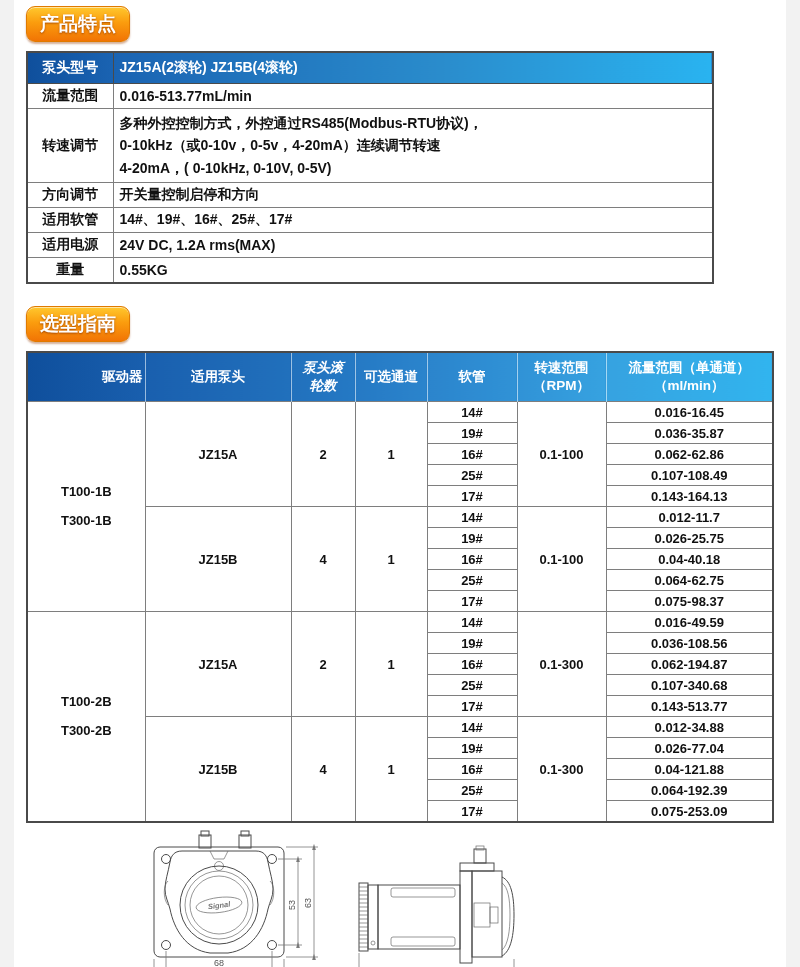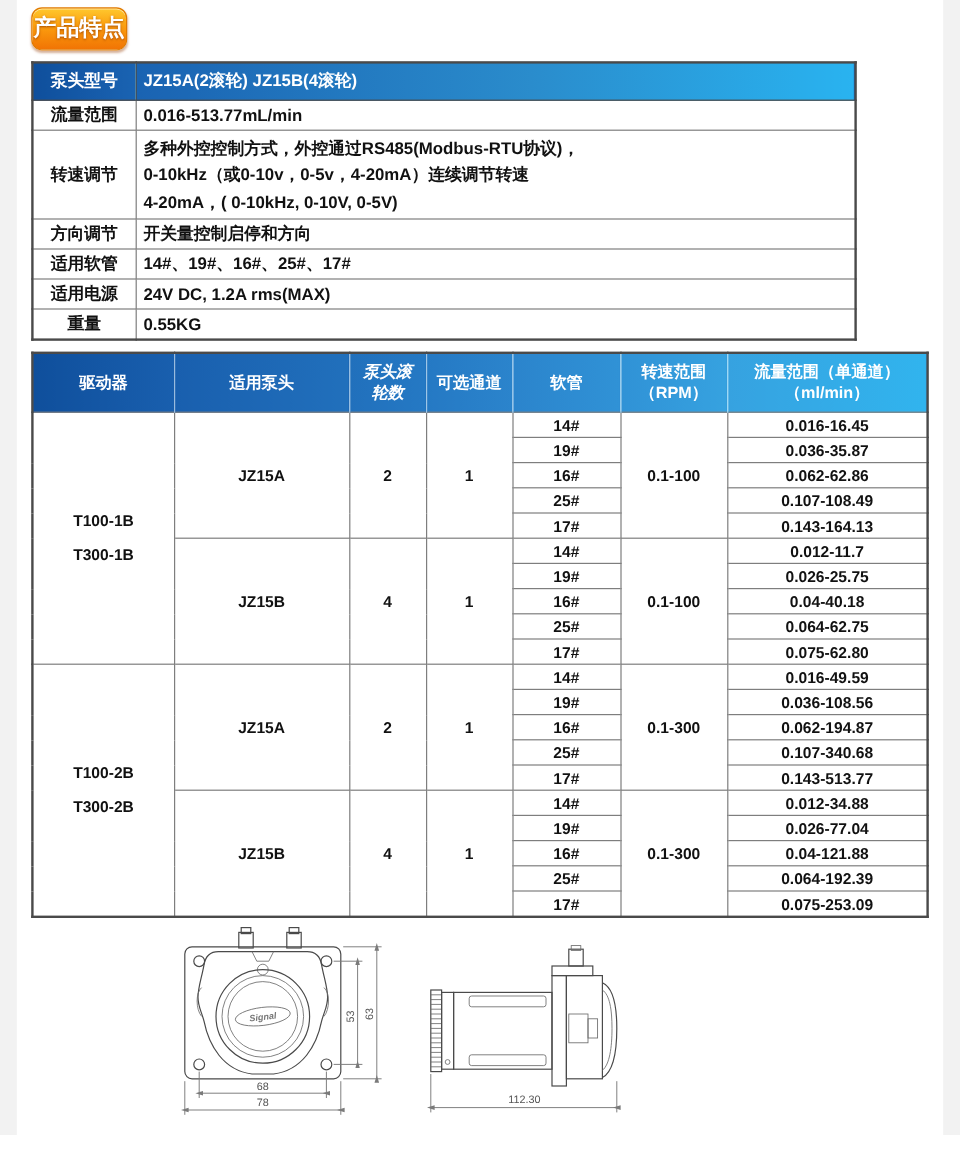--- a/index.html
+++ b/index.html
@@ -2,21 +2,21 @@
 <html><head>
 <meta charset="utf-8">
 <style>
   html,body{margin:0;padding:0;background:#ffffff;}
   body{width:800px;font-family:"Liberation Sans","DejaVu Sans",sans-serif;color:#111;}
   .page{width:800px;box-sizing:border-box;padding:6px 26px 10px;position:relative;}
   .edge{position:absolute;top:0;bottom:0;width:14px;background:#f2f2f2;}
   .edge.left{left:0;} .edge.right{right:0;}
 
   .badge{display:inline-block;color:#fff;font-weight:700;font-size:19px;line-height:1;
-    padding:7px 1px 8px;border-radius:9px;border:1px solid #e07a00;
+    padding:7px 13px 8px;border-radius:9px;border:1px solid #e07a00;
     background:linear-gradient(180deg,#ffc82e 0%,#fb9d0e 45%,#f17404 100%);
     box-shadow:0 2px 2px rgba(150,60,0,.4), inset 0 1px 0 rgba(255,255,255,.55);
     text-shadow:0 1px 2px rgba(150,60,0,.85);}
 
   table{border-collapse:collapse;table-layout:fixed;}
   .preline{white-space:pre-line;}
 
   
   .spec-table{width:688px;margin-top:9px;border:2px solid #4a4a4a;}
   .spec-table td{border:1px solid #7e7e7e;font-weight:700;font-size:14px;padding:3px 6px;}
@@ -25,21 +25,21 @@
   .spec-table tr{height:23px;}
   .spec-head td{border-color:#4a4a4a;color:#fff;height:24px;}
   .spec-head .spec-label{background:linear-gradient(90deg,#0f4f9c,#1a63b2);}
   .spec-head .spec-value{background:linear-gradient(90deg,#1a63b2 0%,#2a8ccc 55%,#29b3f0 100%);}
   .multiline{line-height:1.6;padding-top:4px;padding-bottom:4px;margin-left:48px;}
 
   
   .sel-table{width:746px;margin-top:9px;border:2px solid #4a4a4a;}
   .sel-table thead th{height:46px;color:#fff;font-weight:700;font-size:13.5px;
      border-left:1px solid rgba(255,255,255,.55);padding:1px 2px;line-height:1.35;}
-  .sel-table thead th:first-child{border-left:none;}
+  .sel-table thead th:first-child{border-left:none;text-align:right;}
   .sel-table td{border:1px solid #7e7e7e;font-size:13px;font-weight:700;text-align:center;
      height:20px;padding:0 2px;}
   .hc0{background:linear-gradient(90deg,#0f4f9c,#195fae);}
   .hc1{background:linear-gradient(90deg,#195fae,#2170bc);}
   .hc2{background:linear-gradient(90deg,#2170bc,#2579c4);font-style:italic;}
   .hc3{background:linear-gradient(90deg,#2579c4,#2b84cc);}
   .hc4{background:linear-gradient(90deg,#2b84cc,#3092d6);}
   .hc5{background:linear-gradient(90deg,#3092d6,#36a2e0);}
   .hc6{background:linear-gradient(90deg,#36a2e0,#31b4ee);}
   .driver-cell{line-height:2.2;}
@@ -97,20 +97,21 @@
       <td class="spec-value">24V DC, 1.2A rms(MAX)</td>
     </tr>
     <tr style="height:25px">
       <td class="spec-label">重量</td>
       <td class="spec-value">0.55KG</td>
     </tr>
   </tbody>
     </table>
 
   
+  <div class="badge" style="margin-top:22px">选型指南</div>
 
   <table class="sel-table">
     <colgroup>
       <col style="width:118px">
         <col style="width:146px">
         <col style="width:64px">
         <col style="width:72px">
       <col style="width:90px">
         <col style="width:89px">
         <col style="width:167px">
@@ -171,21 +172,21 @@
       <tr>
           <td>16#</td>
           <td>0.04-40.18</td>
         </tr>
       <tr>
           <td>25#</td>
           <td>0.064-62.75</td>
         </tr>
       <tr>
           <td>17#</td>
-          <td>0.075-62.80</td>
+          <td>0.075-98.37</td>
         </tr>
 
       <tr>
         <td rowspan="10" class="preline driver-cell">T100-2B
 T300-2B</td>
         <td rowspan="5">JZ15A</td>
         <td rowspan="5">2</td>
         <td rowspan="5">1</td>
         <td>14#</td>
         <td rowspan="5">0.1-300</td>

